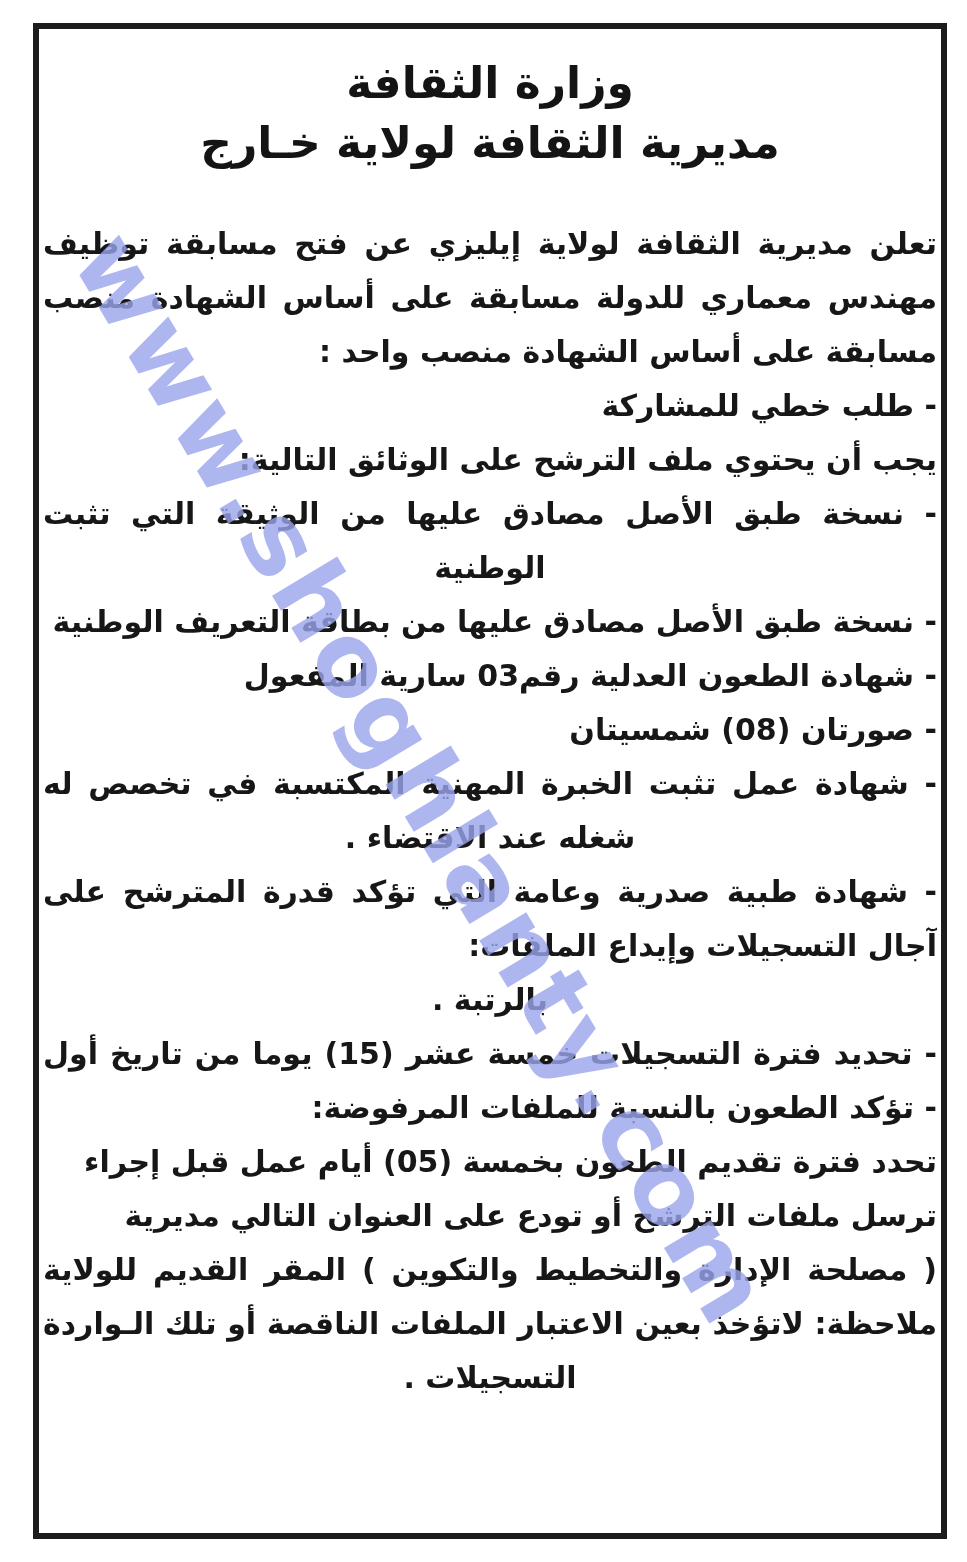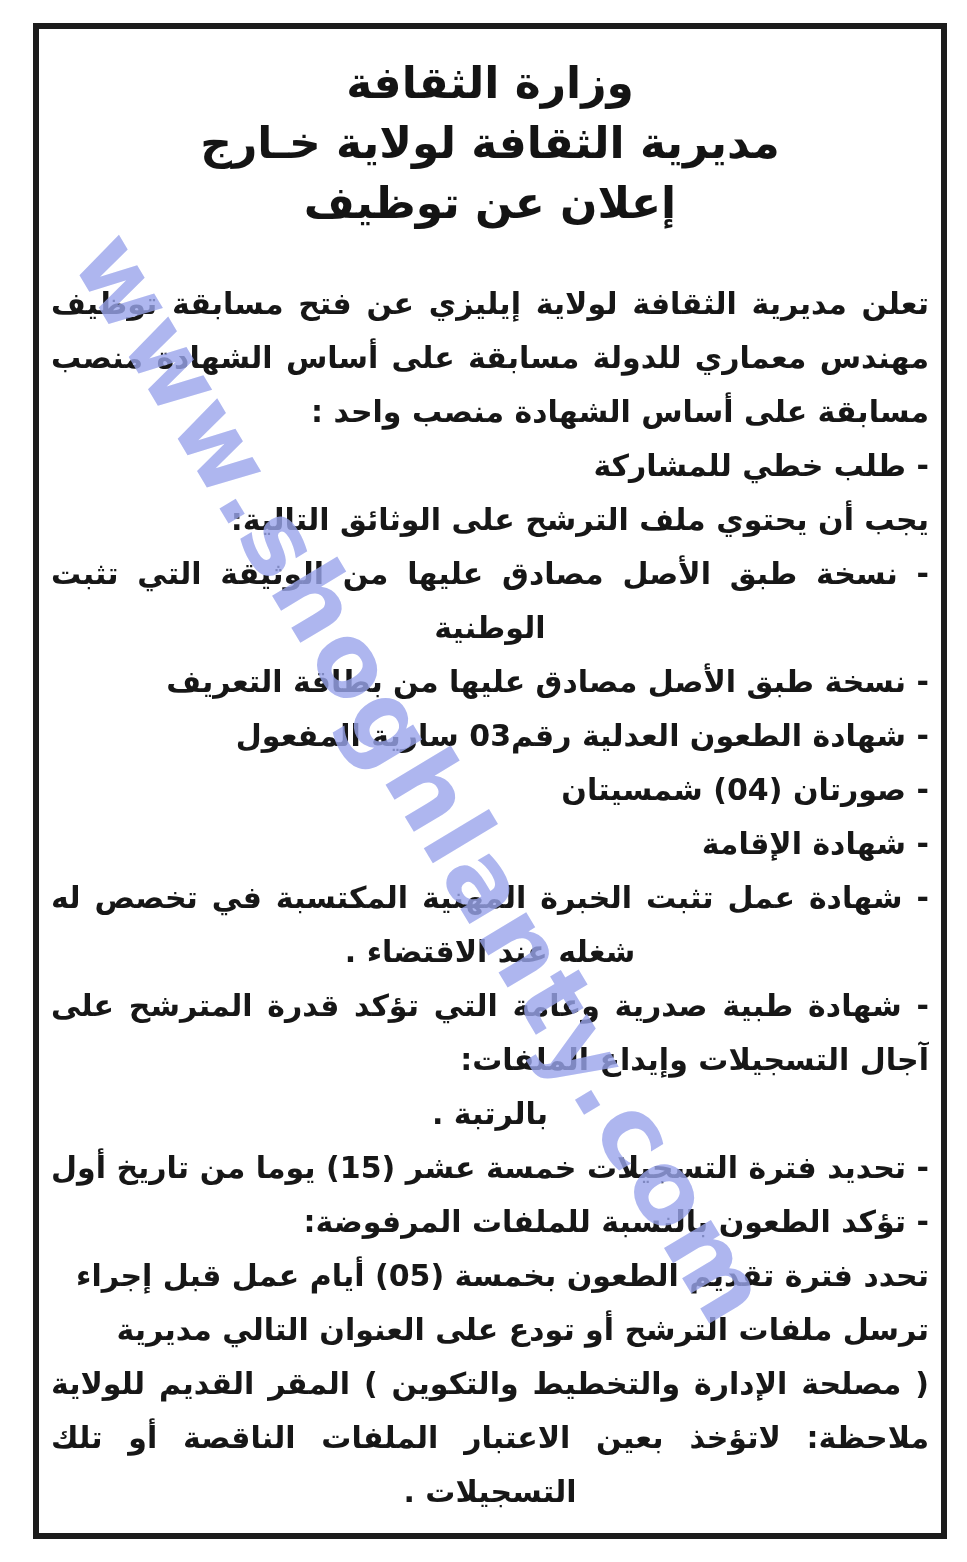--- a/index.html
+++ b/index.html
@@ -26,21 +26,21 @@
     width: 914px;
     height: 1516px;
     box-sizing: border-box;
     border: 6px solid #1c1c1c;
     background: #ffffff;
     overflow: hidden;
   }
   .content {
     position: absolute;
     inset: 0;
-    padding: 0 12px;
+    padding: 0 4px;
     direction: rtl;
     color: #171717;
     z-index: 1;
   }
   .doc-header {
     margin-top: 24px;
     text-align: center;
     font-weight: bold;
     font-size: 44px;
     line-height: 60px;
@@ -85,35 +85,33 @@
 <body>
 
 <div class="scan-page">
 
   <div class="page-frame">
     <div class="content">
 
       <div class="doc-header">
         <div>وزارة الثقافة</div>
         <div>مديرية الثقافة لولاية خـارج</div>
-        <div>إعلان عن توظيف</div>
       </div>
 
       <div class="body-lines">
         <div class="bline j">تعلن مديرية الثقافة لولاية إيليزي عن فتح مسابقة توظيف للالتحاق بالرتب الآتية:</div>
         <div class="bline j">مهندس معماري للدولة مسابقة على أساس الشهادة منصب واحد - ملحق الحفظ</div>
         <div class="bline r">مسابقة على أساس الشهادة منصب واحد :</div>
         <div class="bline r">- طلب خطي للمشاركة</div>
         <div class="bline r">يجب أن يحتوي ملف الترشح على الوثائق التالية:</div>
         <div class="bline j">- نسخة طبق الأصل مصادق عليها من الوثيقة التي تثبت وضعية المترشح اتجاه الخدمة</div>
         <div class="bline l">الوطنية</div>
         <div class="bline r">- نسخة طبق الأصل مصادق عليها من بطاقة التعريف الوطنية</div>
         <div class="bline r">- شهادة الطعون العدلية رقم03 سارية المفعول</div>
-        <div class="bline r">- صورتان (04) شمسيتان</div>
-        <div class="bline r">- شهادة الإقامة</div>
+        <div class="bline r">- صورتان (08) شمسيتان</div>
         <div class="bline j">- شهادة عمل تثبت الخبرة المهنية المكتسبة في تخصص له صلة مع منصب العمل المراد</div>
         <div class="bline l">شغله عند الاقتضاء .</div>
         <div class="bline j">- شهادة طبية صدرية وعامة التي تؤكد قدرة المترشح على ممارسة المهام المنوطة</div>
         <div class="bline r">آجال التسجيلات وإيداع الملفات:</div>
         <div class="bline l">بالرتبة .</div>
         <div class="bline j">- تحديد فترة التسجيلات خمسة عشر (15) يوما من تاريخ أول صدور لهذا الإعلان .</div>
         <div class="bline r">- تؤكد الطعون بالنسبة للملفات المرفوضة:</div>
         <div class="bline r">تحدد فترة تقديم الطعون بخمسة (05) أيام عمل قبل إجراء المقابلة</div>
         <div class="bline r">ترسل ملفات الترشح أو تودع على العنوان التالي مديرية الثقافة لولاية إيليزي</div>
         <div class="bline j">( مصلحة الإدارة والتخطيط والتكوين ) المقر القديم للولاية إيليزي 330000 .</div>

